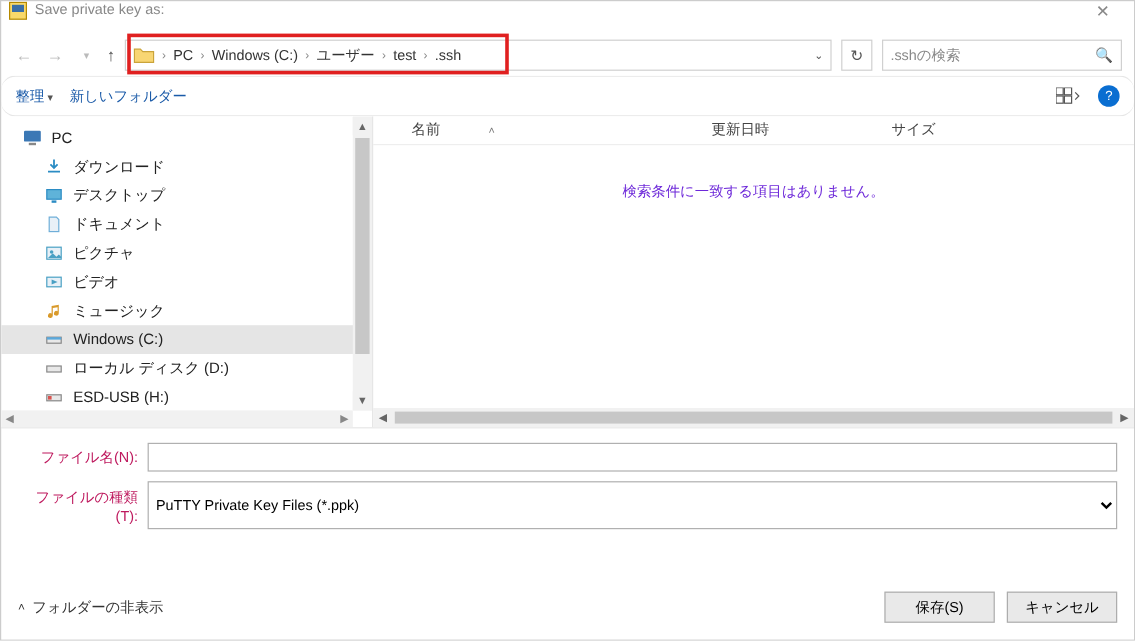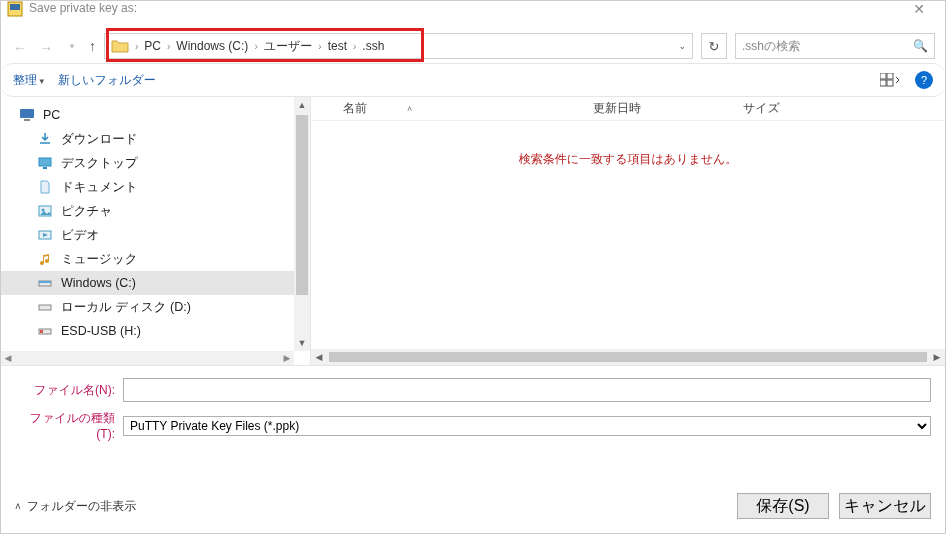--- a/index.html
+++ b/index.html
@@ -45,35 +45,35 @@
   .sidebar-hscroll { position:absolute; left:0; right:16px; bottom:0; height:14px; background:#f1f1f1; display:flex; align-items:center; }
   .sidebar-hscroll .l, .sidebar-hscroll .r { width:14px; text-align:center; color:#888; font-size:9px; }
   .content { flex: 1; display: flex; flex-direction: column; position: relative; }
   .col-headers { height: 24px; border-bottom: 1px solid #eee; display: flex; align-items: center; font-size: 12px; color: #444; padding-left: 24px; }
   .col { padding: 0 8px; }
   .col.name { width: 250px; display:flex; align-items:center; gap:40px; }
   .col.date { width: 150px; }
   .col.type { width: 120px; }
   .col.size { width: 80px; }
   .sort-caret { color:#777; font-size:9px; }
-  .empty-msg { text-align: center; padding-top: 30px; color: #b91c1c; font-size: 12px; }
+  .empty-msg { text-align: center; padding-top: 30px; color: #6d28d9; font-size: 12px; }
   .content-hscroll { position:absolute; left:0; right:0; bottom:0; height:16px; background:#f1f1f1; display:flex; align-items:center; }
   .content-hscroll .l, .content-hscroll .r { width:16px; text-align:center; color:#666; font-size:9px; }
   .content-hscroll .thumb { flex:1; margin:2px; height:10px; background:#c7c7c7; }
   
   .form-area { border-top: 1px solid #e6e6e6; padding: 12px 14px 0 14px; }
   .form-row { display: flex; align-items: center; margin-bottom: 8px; font-size: 12px; }
   .form-label { width: 108px; text-align: right; padding-right: 8px; color: #be185d; }
   .form-input { flex: 1; height: 24px; border: 1px solid #b0b0b0; background: #fff; padding: 0 4px; font-size: 12px; }
-  .form-select { flex: 1; height: 20px; border: 1px solid #b0b0b0; background: #fff; font-size: 12px; padding: 0 2px; }
+  .form-select { flex: 1; height: 40px; border: 1px solid #b0b0b0; background: #fff; font-size: 12px; padding: 0 2px; }
   
   .footer { height: 54px; display: flex; align-items: center; padding: 0 14px; gap: 10px; margin-top: 30px; }
   .footer .hide-folders { display: flex; align-items: center; gap: 6px; font-size: 12px; color: #333; cursor: pointer; }
   .footer .spacer { flex: 1; }
-  .btn { width: 92px; height: 26px; border: 1px solid #adadad; background: #e9e9e9; font-size: 16px; display:flex; align-items:center; justify-content:center; cursor:pointer; }
+  .btn { width: 92px; height: 26px; border: 1px solid #adadad; background: #e9e9e9; font-size: 12px; display:flex; align-items:center; justify-content:center; cursor:pointer; }
 </style>
 </head>
 <body>
 
 <div class="window">
 
   <div class="titlebar">
     <svg class="app-icon" viewBox="0 0 16 16">
       <rect x="1" y="1" width="14" height="14" fill="#f9d96a" stroke="#b58900"></rect>
       <rect x="3" y="3" width="10" height="6" fill="#3b6ea5"></rect>

